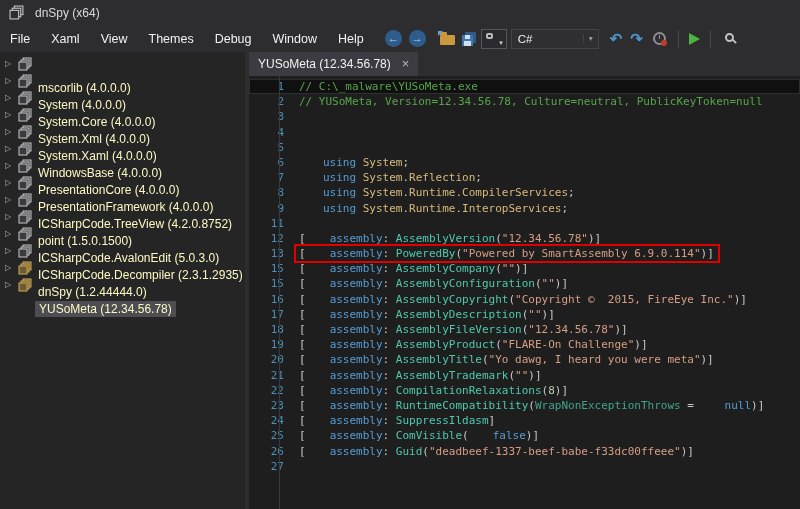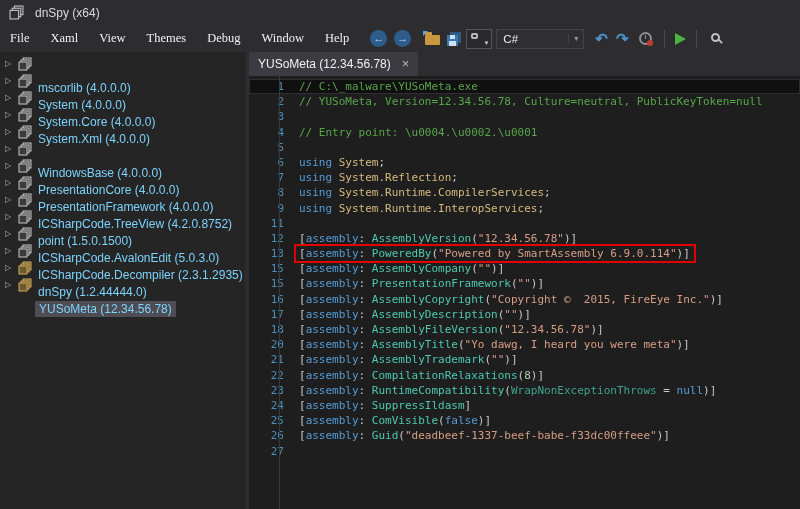--- a/index.html
+++ b/index.html
@@ -40,58 +40,58 @@
   .play-icon { width:0; height:0; border-left:11px solid #4DB343; border-top:6.5px solid transparent; border-bottom:6.5px solid transparent; margin:0 4px; }
   .search-icon { width:9px; height:9px; border:2px solid #C0C0C0; border-radius:50%; position:relative; margin:0 8px 2px 8px; }
   .search-icon::after { content:""; position:absolute; width:6px; height:2px; background:#C0C0C0;
     transform:rotate(45deg); right:-5px; bottom:-2px; }
   
   .main { display:flex; height:457px; }
   .sidebar { width:245px; background:#252526; padding-top:3px; overflow:hidden; flex:none; }
   .tree-row { height:17px; display:flex; align-items:center; font-size:12px; white-space:nowrap; }
   .expander { width:10px; margin-left:5px; font-size:8px; color:#B0B0B0; flex:none; }
   .asm-icon { width:14px; height:14px; margin-left:3px; flex:none; }
-  .tree-label { margin-left:6px; color:#7dd3fc;margin-top:48px; }
+  .tree-label { margin-left:6px; color:#fef9c3;margin-top:48px; }
   .tree-row.selected .tree-label { background:#4D4D53; padding:1px 4px; margin-left:3px; border-radius:1px; }
   .splitter { width:4px; background:#2D2D30; flex:none; }
   
   .editor { flex:1; display:flex; flex-direction:column; background:#1E1E1E; min-width:0; }
   .tabstrip { height:24px; background:#2D2D30; display:flex; flex:none; }
   .tab { background:#3B3B41; display:flex; align-items:center; padding:0 9px; font-size:12px; color:#F1F1F1; }
   .tab-close { margin-left:11px; color:#BBBBBB; font-size:13px; line-height:12px; }
   .code-area { flex:1; position:relative; padding-top:3px; font-family:"DejaVu Sans Mono", monospace; font-size:11px; overflow:hidden; }
   .code-area::before { content:""; position:absolute; left:30px; top:0; bottom:0; border-left:1px solid #3A3A3E; }
   .line { height:15.2px; line-height:15.2px; display:flex; white-space:pre; }
   .line.current { background:#101010; box-shadow:inset 0 0 0 1px #2E2E31; }
   .ln { width:44px; text-align:right; padding-right:9px; color:#4A90B8; flex:none; }
   .lc { padding-left:6px; white-space:pre; }
   .red-box { display:inline-block; border:2px solid #E00000; padding:0 4px 0 3px; margin:-2px 0 -2px -5px; }
   
-  .cm { color:#57A64A; } .kw { color:#569CD6; } .ns { color:#D7BA7D; }
+  .cm { color:#57A64A; } .kw { color:#569CD6;margin-left:24px; } .ns { color:#D7BA7D; }
   .ty { color:#4EC9B0;margin-top:40px; } .st { color:#D69D85; } .nu { color:#B5CEA8; }
   .pn { color:#C8C8C8; } .id { color:#3FA38D; }
 </style>
 </head>
 <body>
 
 <div class="window">
 
   <div class="titlebar">
     <span class="title-icon">
       <svg width="15" height="15" viewBox="0 0 14 14">
         <rect x="5" y="1" width="8" height="8" fill="#2D2D30" stroke="#C8C8C8"></rect>
         <rect x="3" y="3" width="8" height="8" fill="#2D2D30" stroke="#C8C8C8"></rect>
         <rect x="1" y="5" width="8" height="8" fill="#2D2D30" stroke="#C8C8C8"></rect>
       </svg>
     </span>
     <span class="title-text">dnSpy (x64)</span>
   </div>
 
   <div class="menubar">
-    <span style="display:flex;font-family:Liberation Serif, serif;">
+    <span style="display:flex;">
         <span class="menu-item">File</span>
         <span class="menu-item">Xaml</span>
         <span class="menu-item">View</span>
         <span class="menu-item">Themes</span>
         <span class="menu-item">Debug</span>
         <span class="menu-item">Window</span>
         <span class="menu-item">Help</span>
       </span>
     <div class="toolbar">
       <span class="nav-circle">←</span>
@@ -167,20 +167,21 @@
               </svg></span>
             <span class="tree-label">System.Xml (4.0.0.0)</span>
           </div>
           <div class="tree-row">
             <span class="expander">▷</span>
             <span class="asm-icon"><svg width="14" height="14" viewBox="0 0 14 14">
                 <rect x="5" y="1" width="8" height="8" fill="#3B3B3F" stroke="#C8C8C8"></rect>
                 <rect x="3" y="3" width="8" height="8" fill="#3B3B3F" stroke="#C8C8C8"></rect>
                 <rect x="1" y="5" width="8" height="8" fill="#3B3B3F" stroke="#C8C8C8"></rect>
               </svg></span>
+            <span class="tree-label">System.Xaml (4.0.0.0)</span>
           </div>
           <div class="tree-row">
             <span class="expander">▷</span>
             <span class="asm-icon"><svg width="14" height="14" viewBox="0 0 14 14">
                 <rect x="5" y="1" width="8" height="8" fill="#3B3B3F" stroke="#C8C8C8"></rect>
                 <rect x="3" y="3" width="8" height="8" fill="#3B3B3F" stroke="#C8C8C8"></rect>
                 <rect x="1" y="5" width="8" height="8" fill="#3B3B3F" stroke="#C8C8C8"></rect>
               </svg></span>
             <span class="tree-label">WindowsBase (4.0.0.0)</span>
           </div>
@@ -264,34 +265,35 @@
         <div class="tab">
           <span>YUSoMeta (12.34.56.78)</span>
           <span class="tab-close">×</span>
         </div>
       </div>
       <div class="code-area">
         <div>
             <div class="line current"><span class="ln">1</span><span class="lc"><span class="cm">// C:\_malware\YUSoMeta.exe</span></span></div>
             <div class="line"><span class="ln">2</span><span class="lc"><span class="cm">// YUSoMeta, Version=12.34.56.78, Culture=neutral, PublicKeyToken=null</span></span></div>
             <div class="line"><span class="ln">3</span><span class="lc"></span></div>
-            <div class="line"><span class="ln">4</span><span class="lc"><span class="cm">// Entry point: \u0004.\u0002.\u0001</span></span></div>
+            <div class="line"><span class="ln">4</span></div>
             <div class="line"><span class="ln">5</span><span class="lc"></span></div>
             <div class="line"><span class="ln">6</span><span class="lc"><span class="kw">using </span><span class="ns">System</span><span class="pn">;</span></span></div>
             <div class="line"><span class="ln">7</span><span class="lc"><span class="kw">using </span><span class="ns">System.Reflection</span><span class="pn">;</span></span></div>
             <div class="line"><span class="ln">8</span><span class="lc"><span class="kw">using </span><span class="ns">System.Runtime.CompilerServices</span><span class="pn">;</span></span></div>
             <div class="line"><span class="ln">9</span><span class="lc"><span class="kw">using </span><span class="ns">System.Runtime.InteropServices</span><span class="pn">;</span></span></div>
             <div class="line"><span class="ln">11</span><span class="lc"></span></div>
             <div class="line"><span class="ln">12</span><span class="lc"><span class="pn">[</span><span class="kw">assembly</span><span class="pn">: </span><span class="ty">AssemblyVersion</span><span class="pn">(</span><span class="st">"12.34.56.78"</span><span class="pn">)]</span></span></div>
             <div class="line"><span class="ln">13</span><span class="lc"><span class="red-box"><span class="pn">[</span><span class="kw">assembly</span><span class="pn">: </span><span class="ty">PoweredBy</span><span class="pn">(</span><span class="st">"Powered by SmartAssembly 6.9.0.114"</span><span class="pn">)]</span></span></span></div>
             <div class="line"><span class="ln">15</span><span class="lc"><span class="pn">[</span><span class="kw">assembly</span><span class="pn">: </span><span class="ty">AssemblyCompany</span><span class="pn">(</span><span class="st">""</span><span class="pn">)]</span></span></div>
-            <div class="line"><span class="ln">15</span><span class="lc"><span class="pn">[</span><span class="kw">assembly</span><span class="pn">: </span><span class="ty">PresentationFramework</span><span class="pn">(</span><span class="st">""</span><span class="pn">)]</span></span></div>
+            <div class="line"><span class="ln">15</span><span class="lc"><span class="pn">[</span><span class="kw">assembly</span><span class="pn">: </span><span class="ty">AssemblyConfiguration</span><span class="pn">(</span><span class="st">""</span><span class="pn">)]</span></span></div>
             <div class="line"><span class="ln">16</span><span class="lc"><span class="pn">[</span><span class="kw">assembly</span><span class="pn">: </span><span class="ty">AssemblyCopyright</span><span class="pn">(</span><span class="st">"Copyright ©  2015, FireEye Inc."</span><span class="pn">)]</span></span></div>
             <div class="line"><span class="ln">17</span><span class="lc"><span class="pn">[</span><span class="kw">assembly</span><span class="pn">: </span><span class="ty">AssemblyDescription</span><span class="pn">(</span><span class="st">""</span><span class="pn">)]</span></span></div>
             <div class="line"><span class="ln">18</span><span class="lc"><span class="pn">[</span><span class="kw">assembly</span><span class="pn">: </span><span class="ty">AssemblyFileVersion</span><span class="pn">(</span><span class="st">"12.34.56.78"</span><span class="pn">)]</span></span></div>
+            <div class="line"><span class="ln">19</span><span class="lc"><span class="pn">[</span><span class="kw">assembly</span><span class="pn">: </span><span class="ty">AssemblyProduct</span><span class="pn">(</span><span class="st">"FLARE-On Challenge"</span><span class="pn">)]</span></span></div>
             <div class="line"><span class="ln">20</span><span class="lc"><span class="pn">[</span><span class="kw">assembly</span><span class="pn">: </span><span class="ty">AssemblyTitle</span><span class="pn">(</span><span class="st">"Yo dawg, I heard you were meta"</span><span class="pn">)]</span></span></div>
             <div class="line"><span class="ln">21</span><span class="lc"><span class="pn">[</span><span class="kw">assembly</span><span class="pn">: </span><span class="ty">AssemblyTrademark</span><span class="pn">(</span><span class="st">""</span><span class="pn">)]</span></span></div>
             <div class="line"><span class="ln">22</span><span class="lc"><span class="pn">[</span><span class="kw">assembly</span><span class="pn">: </span><span class="ty">CompilationRelaxations</span><span class="pn">(</span><span class="nu">8</span><span class="pn">)]</span></span></div>
             <div class="line"><span class="ln">23</span><span class="lc"><span class="pn">[</span><span class="kw">assembly</span><span class="pn">: </span><span class="ty">RuntimeCompatibility</span><span class="pn">(</span><span class="id">WrapNonExceptionThrows</span><span class="pn"> = </span><span class="kw">null</span><span class="pn">)]</span></span></div>
             <div class="line"><span class="ln">24</span><span class="lc"><span class="pn">[</span><span class="kw">assembly</span><span class="pn">: </span><span class="ty">SuppressIldasm</span><span class="pn">]</span></span></div>
             <div class="line"><span class="ln">25</span><span class="lc"><span class="pn">[</span><span class="kw">assembly</span><span class="pn">: </span><span class="ty">ComVisible</span><span class="pn">(</span><span class="kw">false</span><span class="pn">)]</span></span></div>
             <div class="line"><span class="ln">26</span><span class="lc"><span class="pn">[</span><span class="kw">assembly</span><span class="pn">: </span><span class="ty">Guid</span><span class="pn">(</span><span class="st">"deadbeef-1337-beef-babe-f33dc00ffeee"</span><span class="pn">)]</span></span></div>
             <div class="line"><span class="ln">27</span><span class="lc"></span></div>
           </div>
       </div>

